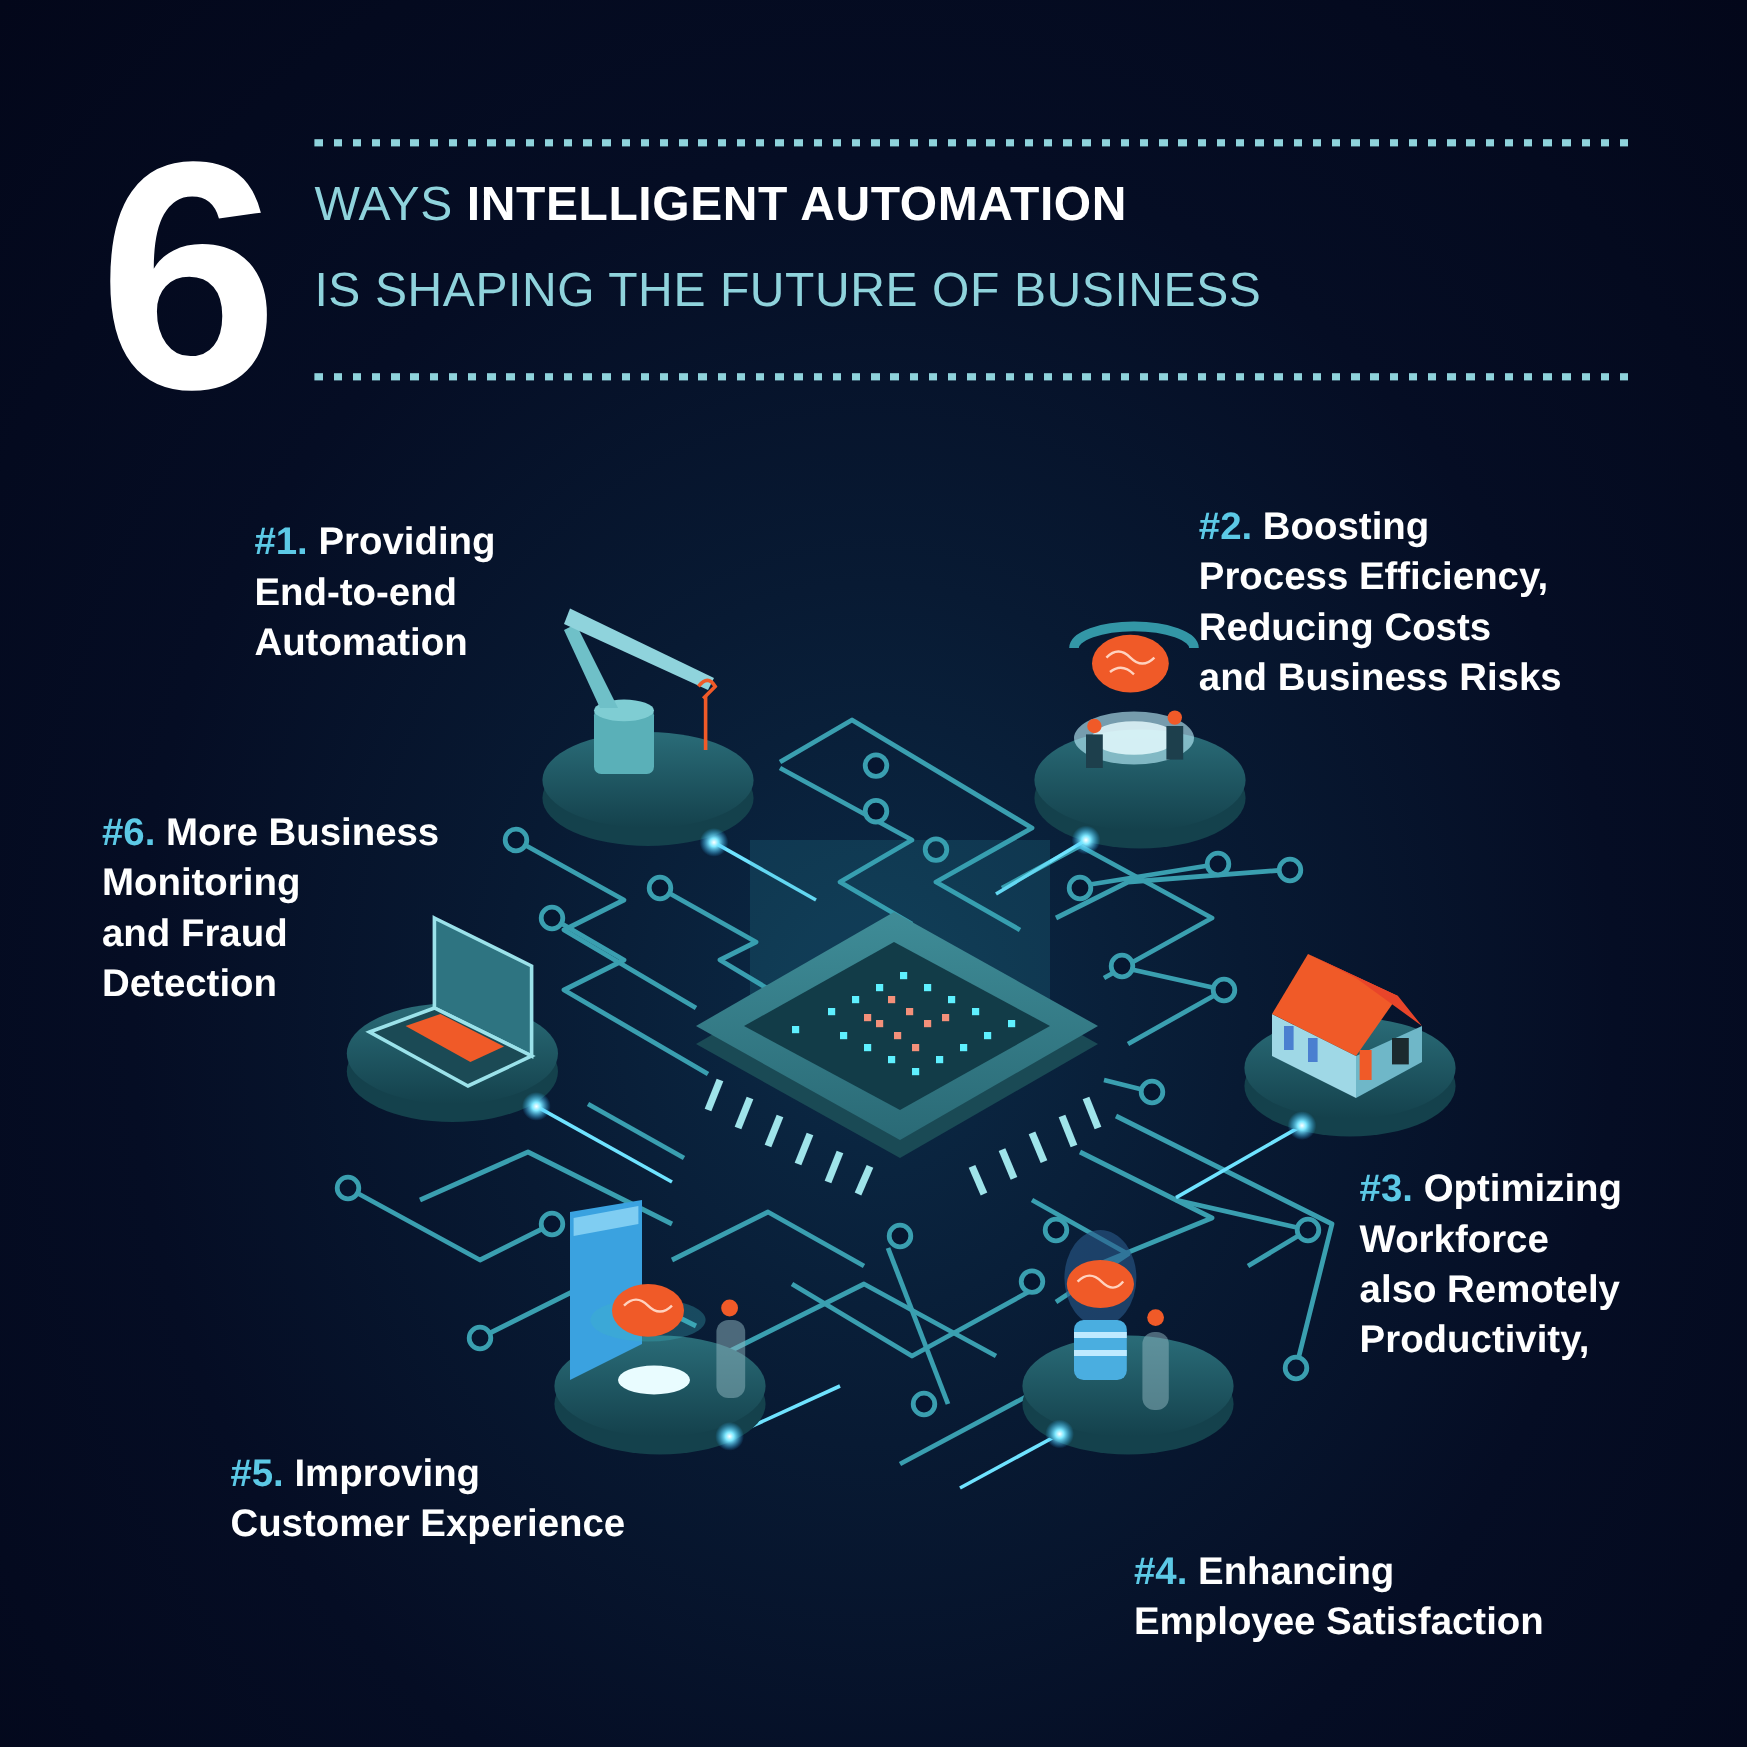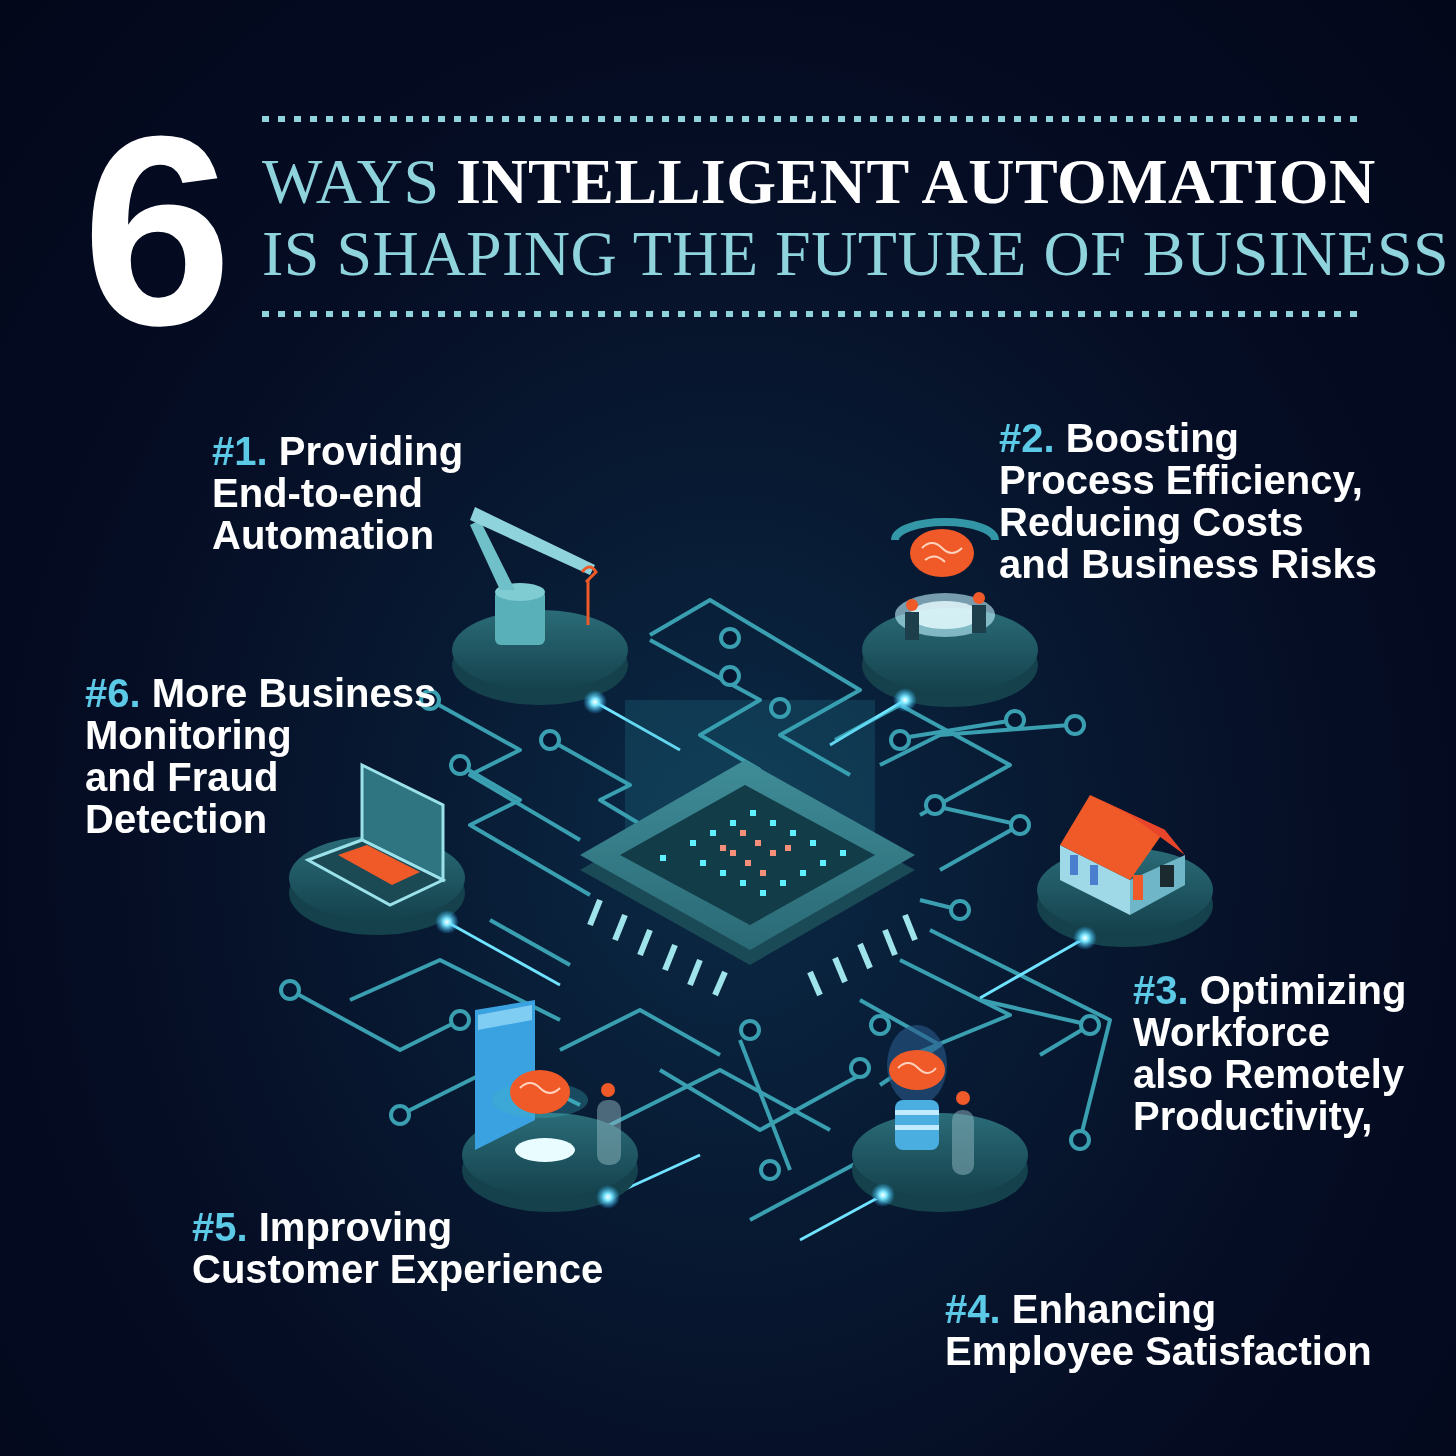--- a/index.html
+++ b/index.html
@@ -14,30 +14,30 @@
     position: absolute; left: 262px; width: 1100px; height: 6px;
     background-image: radial-gradient(circle, transparent 0, transparent 0);
     background: repeating-linear-gradient(90deg, #8fd3dc 0 7px, transparent 7px 16px);
   }
   .big-six {
     position: absolute; left: 82px; top: 96px;
     font-size: 270px; line-height: 1; font-weight: bold; color: #fff;
     font-family: "Liberation Sans", sans-serif; letter-spacing: -8px;
   }
   .title-1, .title-2 {
-    position: absolute; left: 262px; font-size: 64px; line-height: 1;
-    white-space: nowrap; letter-spacing: 0.5px; font-family: Liberation Serif, serif;
+    position: absolute; left: 262px; font-size: 40px; line-height: 1;
+    white-space: nowrap; letter-spacing: 0.5px;
   }
   .title-1 { top: 150px; }
   .title-2 { top: 222px; color: #8fd3dc; }
   .t-light { color: #8fd3dc; font-weight: normal; }
   .t-bold { color: #fff; font-weight: bold; }
 
   .label {
-    position: absolute; font-size: 40px; line-height: 42px; font-weight: bold; color: #fff;
+    position: absolute; font-size: 32px; line-height: 42px; font-weight: bold; color: #fff;
     white-space: nowrap;
   }
   .label .num { color: #5cc9e6; font-weight: bold; }
   .label .line { display: block; }
 
   svg.scene { position: absolute; left: 0; top: 0; }
 </style>
 </head>
 <body>
 

